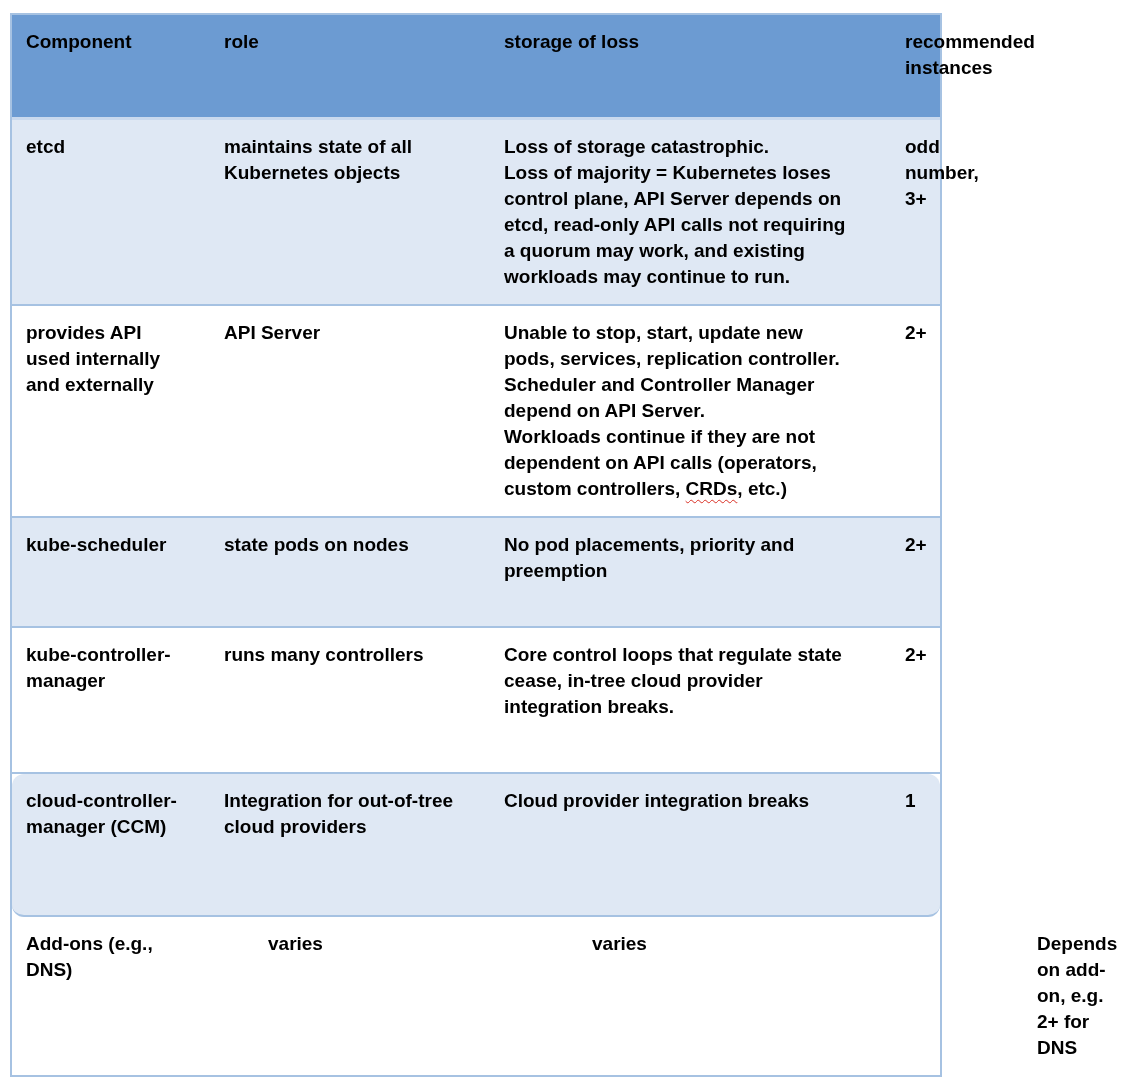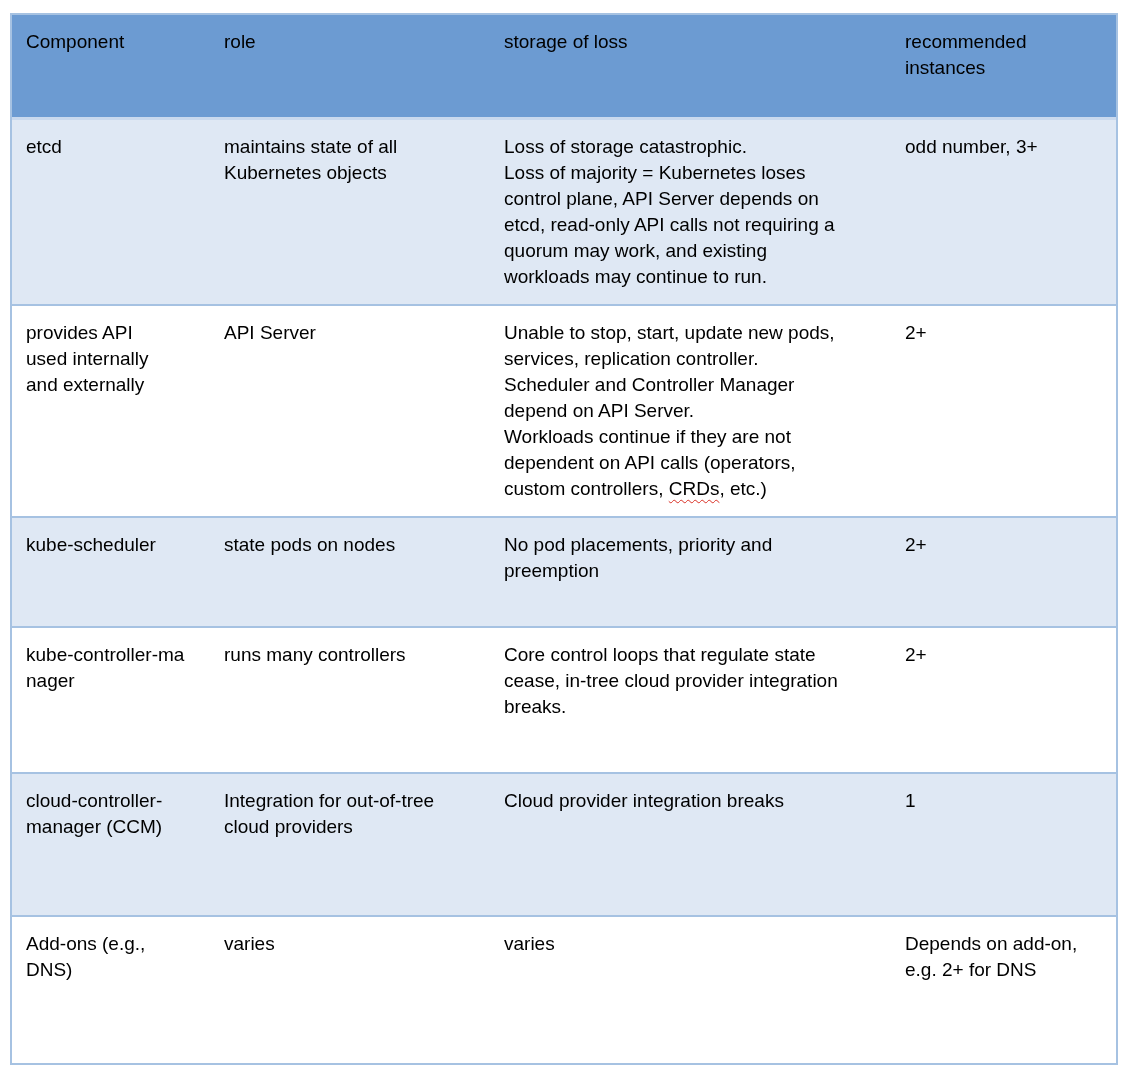--- a/index.html
+++ b/index.html
@@ -13,43 +13,44 @@
   }
   *{box-sizing:border-box;margin:0;padding:0;}
   html,body{background:#ffffff;}
   body{
     width:1134px;height:1082px;
     font-family:"Liberation Sans","DejaVu Sans",sans-serif;
     color:var(--text);
   }
   .doc-table{
     position:absolute;left:10px;top:13px;
-    width:1108px;
+    width:932px;
     border:2px solid var(--border);
     background:#fff;
+    font-weight:bold;
   }
   .row{
     display:grid;
     grid-template-columns:198px 280px 401px 1fr;
     border-bottom:2px solid var(--border);
   }
   .row:last-child{border-bottom:none;}
   .row.header{
     background:var(--header-bg);
     border-bottom:3px solid var(--header-divider);
     min-height:105px;
   }
   .row.alt{background:var(--row-alt-bg);}
   .row.plain{background:var(--row-bg);}
   .r1{min-height:184px;}
   .r2{min-height:207px;}
   .r3{min-height:110px;}
   .r4{min-height:146px;}
-  .r5{min-height:143px;}
-  .r6{min-height:146px;}
+  .r5{min-height:143px;border-radius:12px;}
+  .r6{min-height:146px;gap:44px;}
   .cell{
     padding:14px 24px 14px 14px;
     font-size:19px;
     line-height:26px;
     white-space:pre-line;
     overflow-wrap:break-word;
   }
   .cell.c2{padding-right:36px;}
   .cell.c3{padding-right:40px;}
   .cell.c4{padding-right:36px;}

